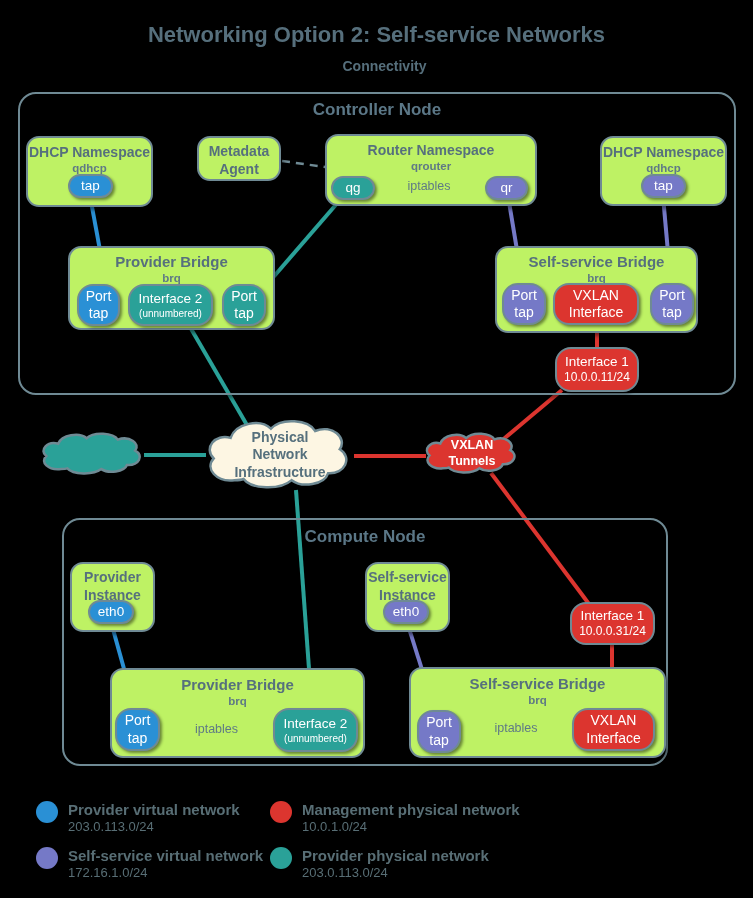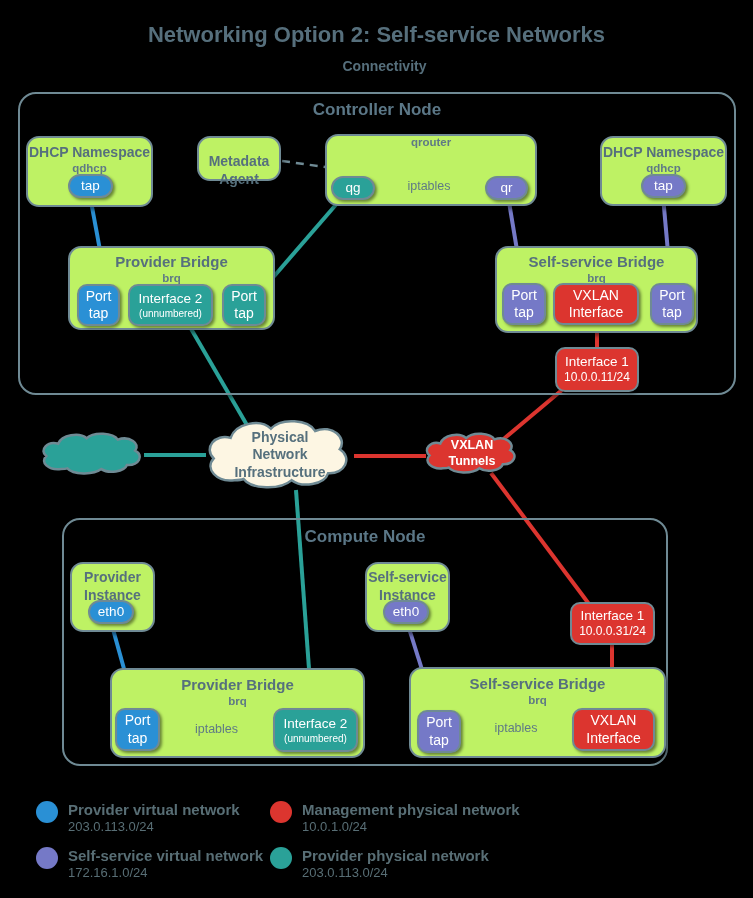--- a/index.html
+++ b/index.html
@@ -8,21 +8,21 @@
   #wires{position:absolute;left:0;top:0;z-index:1;}
   .cloudshadow{filter:drop-shadow(2px 3px 2px rgba(0,0,0,.5));}
   .abs{position:absolute;box-sizing:border-box;}
   .ttl{color:#566f7c;text-align:center;z-index:2;}
   .box{position:absolute;box-sizing:border-box;background:#bef264;border:2.5px solid #6f8a94;
        border-radius:13px;box-shadow:2px 3px 4px rgba(0,0,0,.5);z-index:2;}
   .node{position:absolute;box-sizing:border-box;border:2.5px solid #6f8a94;border-radius:18px;
        box-shadow:2px 3px 4px rgba(0,0,0,.45);z-index:2;background:transparent;}
   .hdr{padding-top:6px;text-align:center;color:#56707d;font-size:14px;font-weight:600;line-height:1.25;}
   .sub{text-align:center;color:#5f7a85;font-size:11.5px;font-weight:600;line-height:1.2;}
-  .chip{position:absolute;box-sizing:border-box;border:2px solid #6f8a94;border-radius:10px;
+  .chip{position:absolute;box-sizing:border-box;border:2px solid #6f8a94;border-radius:16px;
        box-shadow:2px 2px 3px rgba(0,0,0,.45);color:#fff;display:flex;flex-direction:column;
        align-items:center;justify-content:center;line-height:1.25;font-size:14px;z-index:3;text-align:center;}
   .pill{border-radius:13px;font-size:13.5px;}
   .blue{background:#2a90d5;}
   .teal{background:#2aa198;}
   .violet{background:#7579c7;}
   .red{background:#dc352f;}
   .tiny{font-size:10px;line-height:1.1;}
   .addr{font-size:12px;}
   .cloudtxt{position:absolute;display:flex;flex-direction:column;align-items:center;justify-content:center;
@@ -83,27 +83,28 @@
   <div class="node" style="left:18px;top:92px;width:718px;height:303px;"></div>
   <div class="nodettl" style="left:18px;top:100px;width:718px;">Controller Node</div>
 
   <div class="box" style="left:26px;top:136px;width:127px;height:71px;">
     <div class="hdr">DHCP Namespace</div>
     <div class="sub">qdhcp</div>
   </div>
   <div class="chip pill blue" style="left:68px;top:174px;width:45px;height:24px;">tap</div>
 
   <div class="box" style="left:197px;top:136px;width:84px;height:45px;">
-    <div class="hdr" style="padding-top:15px;">
+    <div class="hdr" style="padding-top:5px;">
       <div>Metadata</div>
       <div>Agent</div>
     </div>
   </div>
 
   <div class="box" style="left:325px;top:134px;width:212px;height:72px;">
+    <div class="hdr">Router Namespace</div>
     <div class="sub">qrouter</div>
   </div>
   <div class="chip pill teal" style="left:331px;top:176px;width:44px;height:24px;border-radius:12px;">qg</div>
   <div class="cloudtxt" style="left:389px;top:172px;width:80px;height:30px;color:#5f7a85;font-size:12.5px;">iptables</div>
   <div class="chip pill violet" style="left:485px;top:176px;width:43px;height:24px;">qr</div>
 
   <div class="box" style="left:600px;top:136px;width:127px;height:70px;">
     <div class="hdr">DHCP Namespace</div>
     <div class="sub">qdhcp</div>
   </div>

